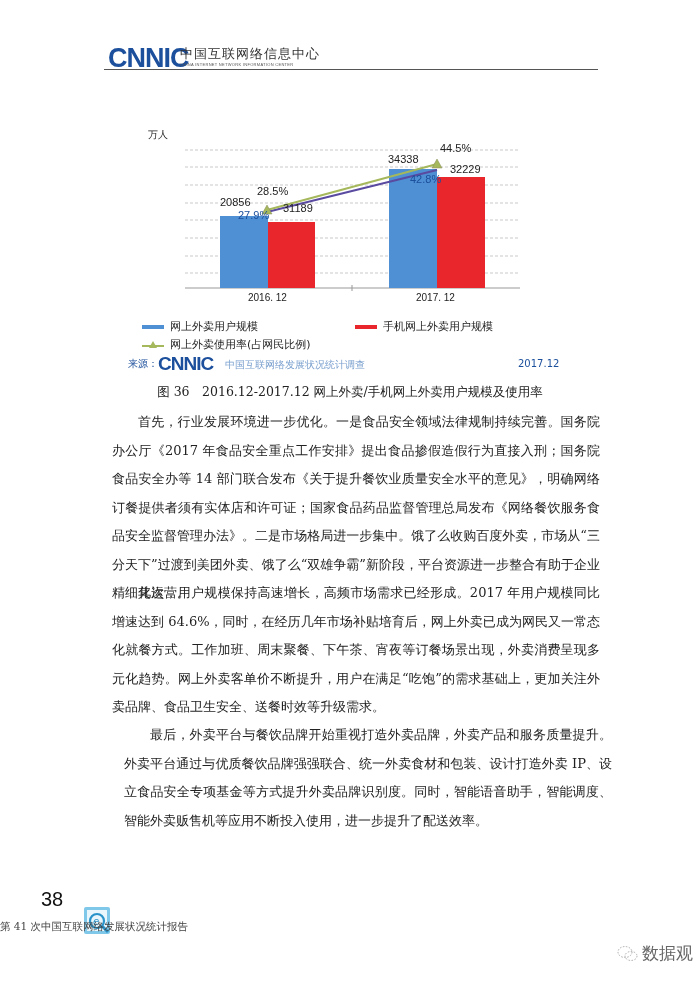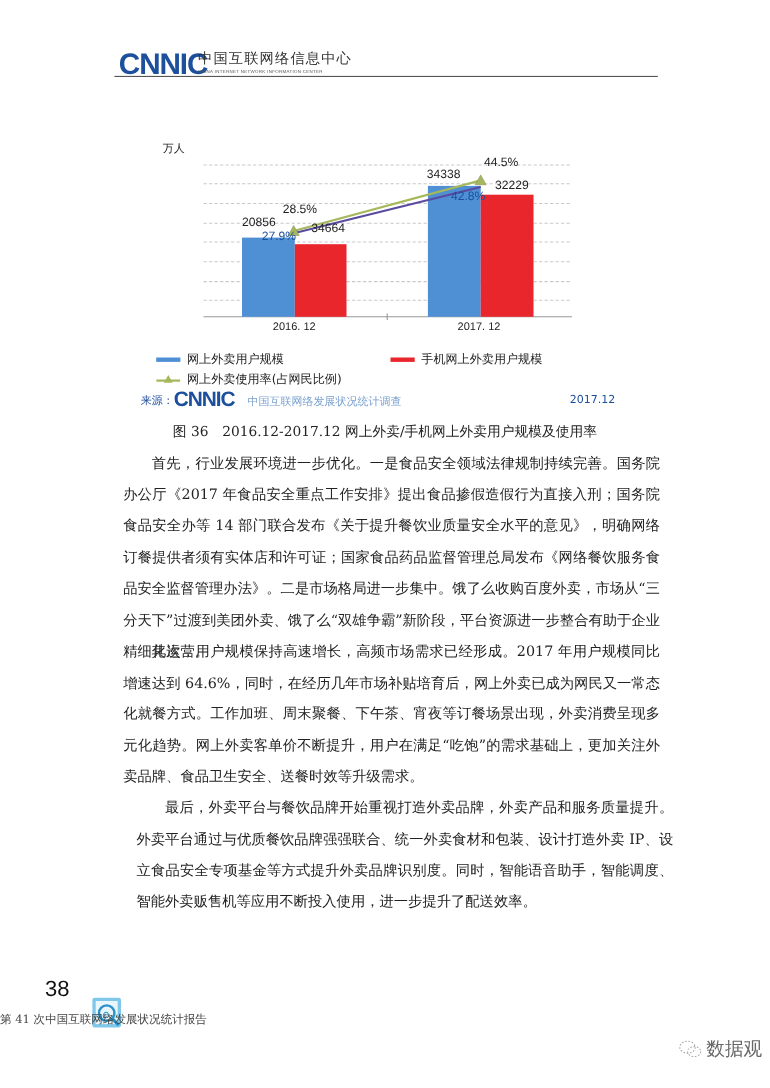--- a/index.html
+++ b/index.html
@@ -59,21 +59,21 @@
     <rect x="259" y="84" width="48" height="119" fill="#4f8fd3"></rect>
     <rect x="307" y="92" width="48" height="111" fill="#e8262c"></rect>
 
     <line x1="137" y1="127" x2="307" y2="85" stroke="#5a4aa0" stroke-width="2"></line>
     <line x1="137" y1="125" x2="307" y2="79" stroke="#a5b85c" stroke-width="2"></line>
     <polygon points="137,120 132,129 142,129" fill="#a5b85c" stroke="#8a8a5a" stroke-width="0.5"></polygon>
     <polygon points="307,74 302,83 312,83" fill="#a5b85c" stroke="#8a8a5a" stroke-width="0.5"></polygon>
   </svg>
 
   <div class="abs dlabel" style="left:90px; top:111px;">20856</div>
-  <div class="abs dlabel" style="left:153px; top:117px;">34664</div>
+  <div class="abs dlabel" style="left:153px; top:117px;">31189</div>
   <div class="abs dlabel" style="left:258px; top:68px;">34338</div>
   <div class="abs dlabel" style="left:320px; top:78px;">32229</div>
   <div class="abs dlabel" style="left:127px; top:100px;">28.5%</div>
   <div class="abs dlabel" style="left:108px; top:124px; color:#1c4f9c;">27.9%</div>
   <div class="abs dlabel" style="left:310px; top:57px;">44.5%</div>
   <div class="abs dlabel" style="left:280px; top:88px; color:#1c4f9c;">42.8%</div>
 
   <div class="abs dlabel" style="left:118px; top:207px; font-size:10px;">2016. 12</div>
   <div class="abs dlabel" style="left:286px; top:207px; font-size:10px;">2017. 12</div>
 

